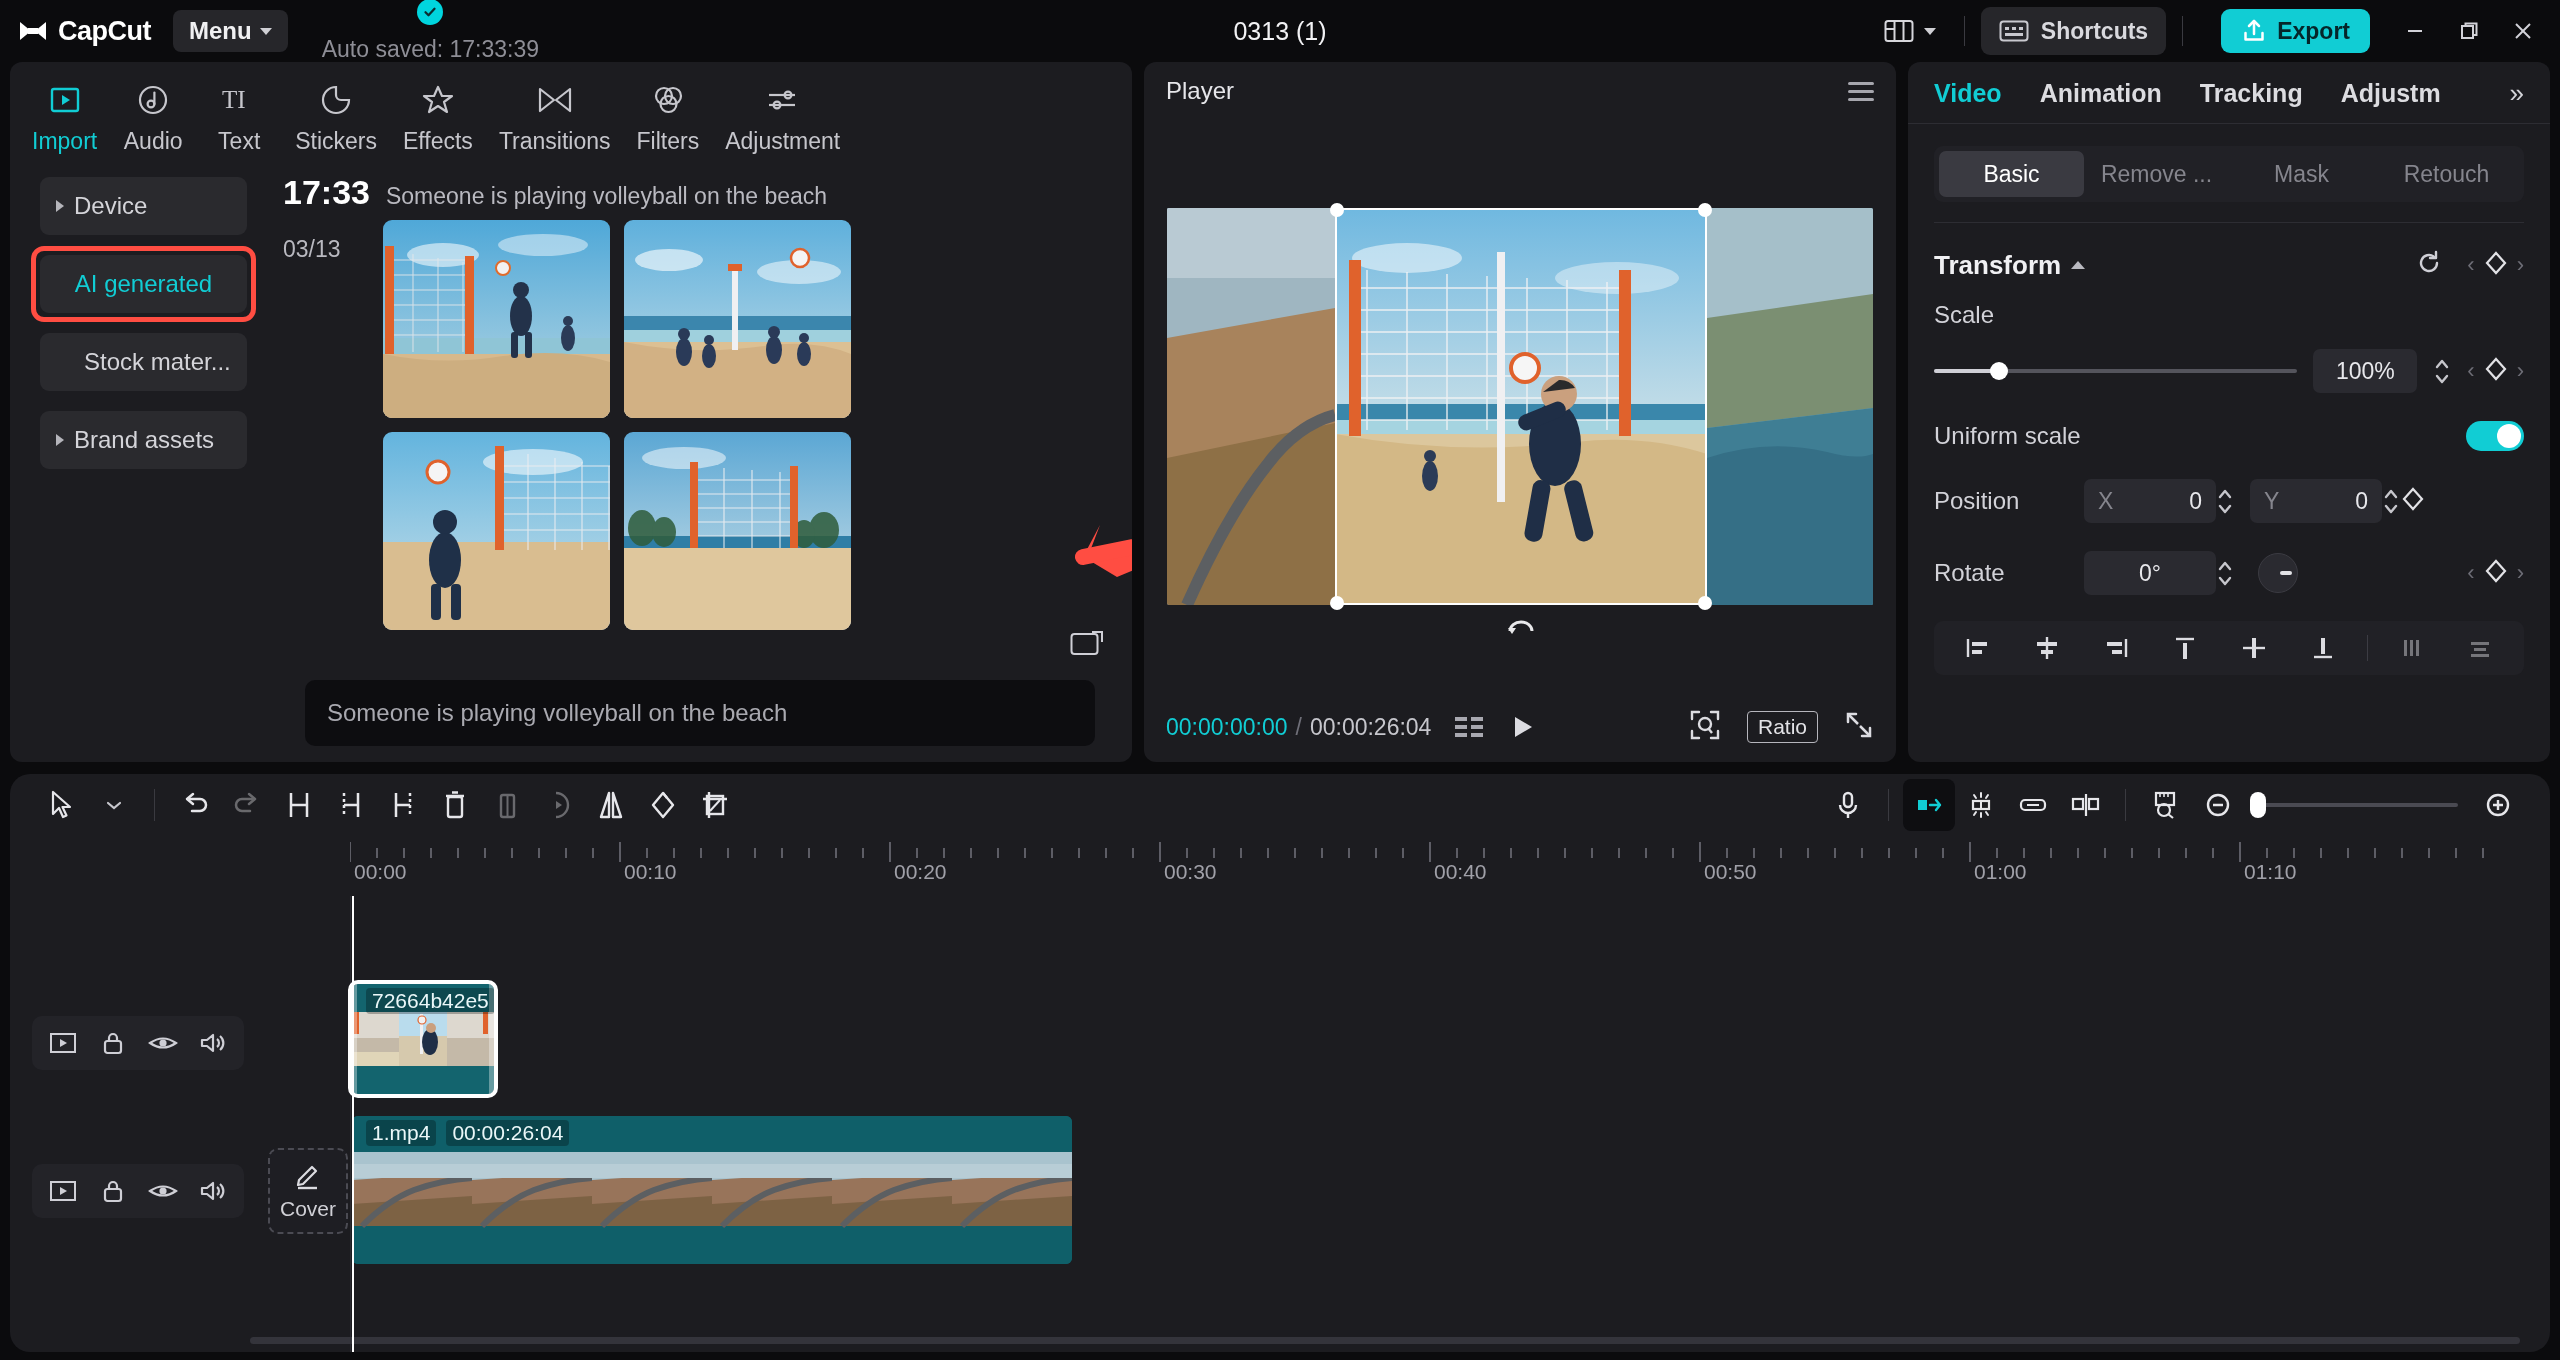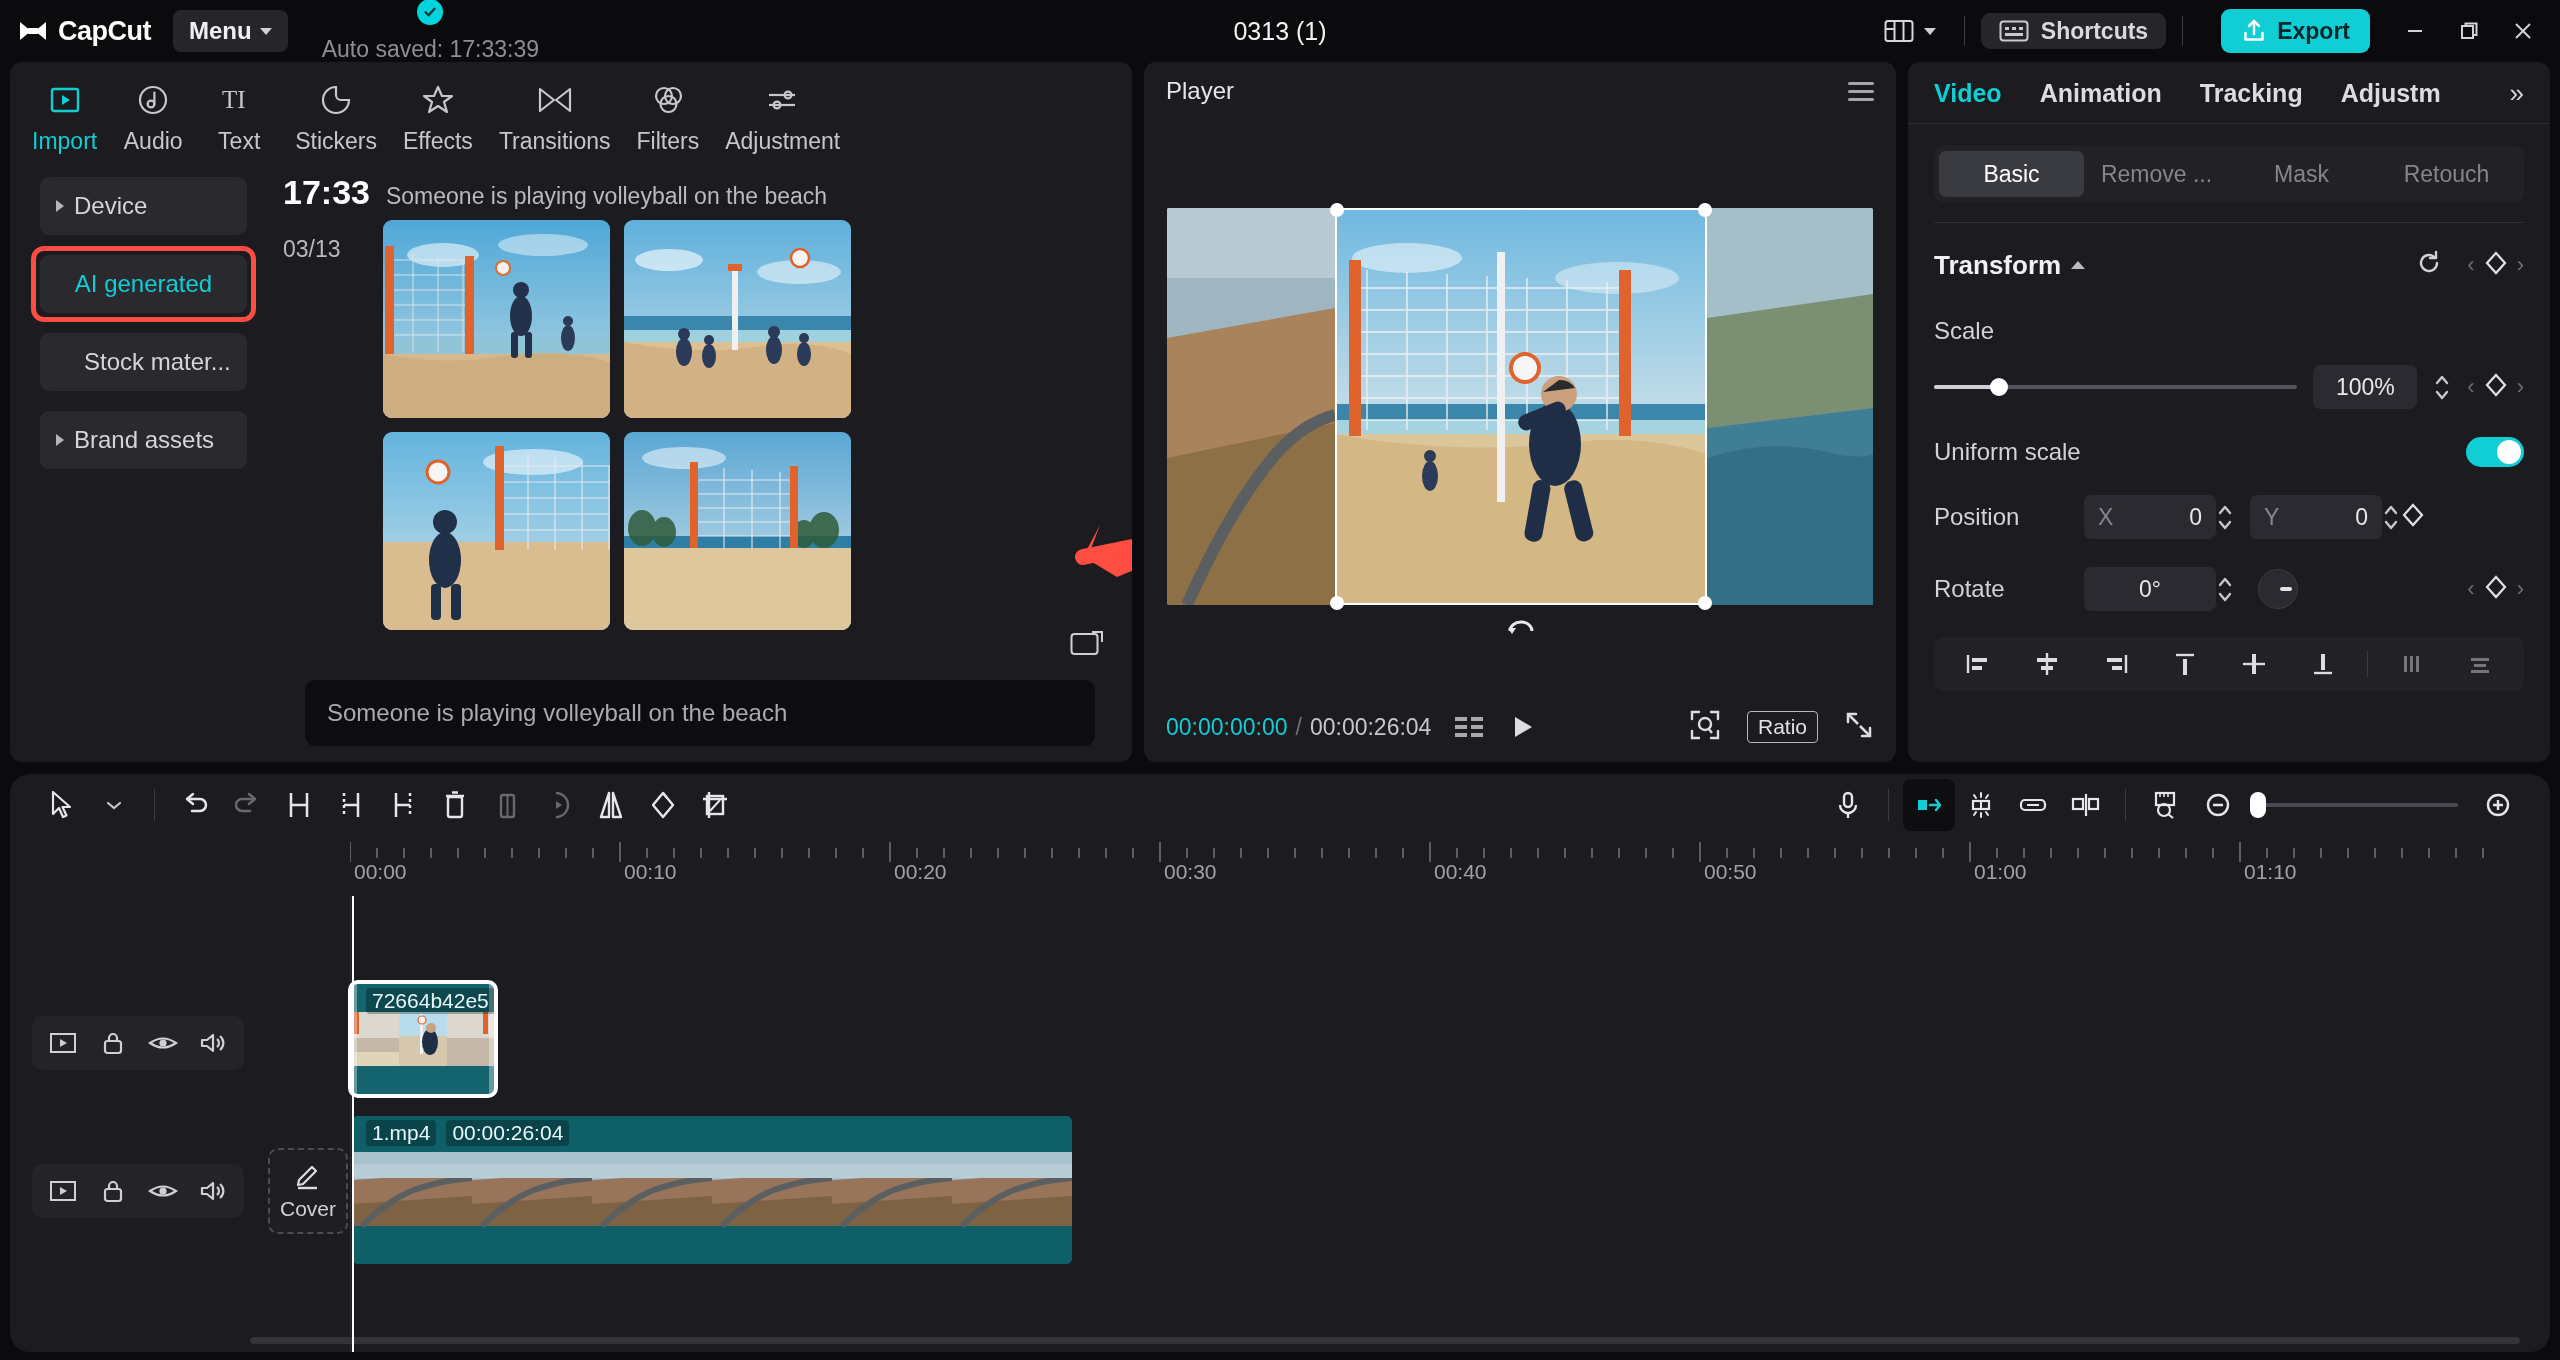--- a/index.html
+++ b/index.html
@@ -37,21 +37,21 @@
   .check-badge svg { width: 16px; height: 16px; }
   .autosave-text { font-size: 23px; color: #8e8e96; }
   .proj-title {
     position: absolute; left: 50%; transform: translateX(-50%);
     font-size: 25px; color: #f2f2f4; font-weight: 500;
   }
   .tb-right { margin-left: auto; display: flex; align-items: center; gap: 0px; padding-right: 10px;}
   .layout-btn { display:flex;align-items:center;gap:10px;padding: 8px 12px; cursor:pointer;}
   .vsep { width:1px; height: 30px; background:#3a3a40; margin: 0 16px;}
   .shortcuts-btn {
-    background: #26262a; border-radius: 9px; height: 36px;
+    background: #26262a; border-radius: 9px; height: 48px;
     display:flex; align-items:center; gap:12px; padding: 0 18px;
     font-size: 23px; color: #d9d9de; font-weight: 600; cursor: pointer;
   }
   .export-btn {
     background: #11cdd4; border-radius: 9px; height: 44px;
     display:flex; align-items:center; gap:10px; padding: 0 20px;
     font-size: 23px; color: #05262a; font-weight: 700; cursor: pointer;
     margin-left: 22px;
   }
   .win-ctrls { display:flex; align-items:center; margin-left: 18px;}
@@ -672,21 +672,21 @@
             <span>
               <svg width="26" height="26" viewBox="0 0 26 26">
                   <path d="M13 3 L22 13 L13 23 L4 13 Z" fill="none" stroke="#e2e2e6" stroke-width="2.2"></path>
                 </svg>
             </span>
             <span class="kf-arrow">›</span>
           </span>
         </span>
       </div>
 
-      <div style="margin-top:36px" class="row-label">Scale</div>
+      <div style="margin-top:20px" class="row-label">Scale</div>
       <div class="slider-row">
         <span class="slider">
           <span class="fill"></span>
           <span class="knob"></span>
         </span>
         <span class="numbox">100%</span>
         <span class="spin">
           <svg width="18" height="12" viewBox="0 0 18 12">
               <path d="M4 9 L9 3 L14 9" fill="none" stroke="#c6c6cc" stroke-width="2.4" stroke-linecap="round" stroke-linejoin="round"></path>
             </svg>

